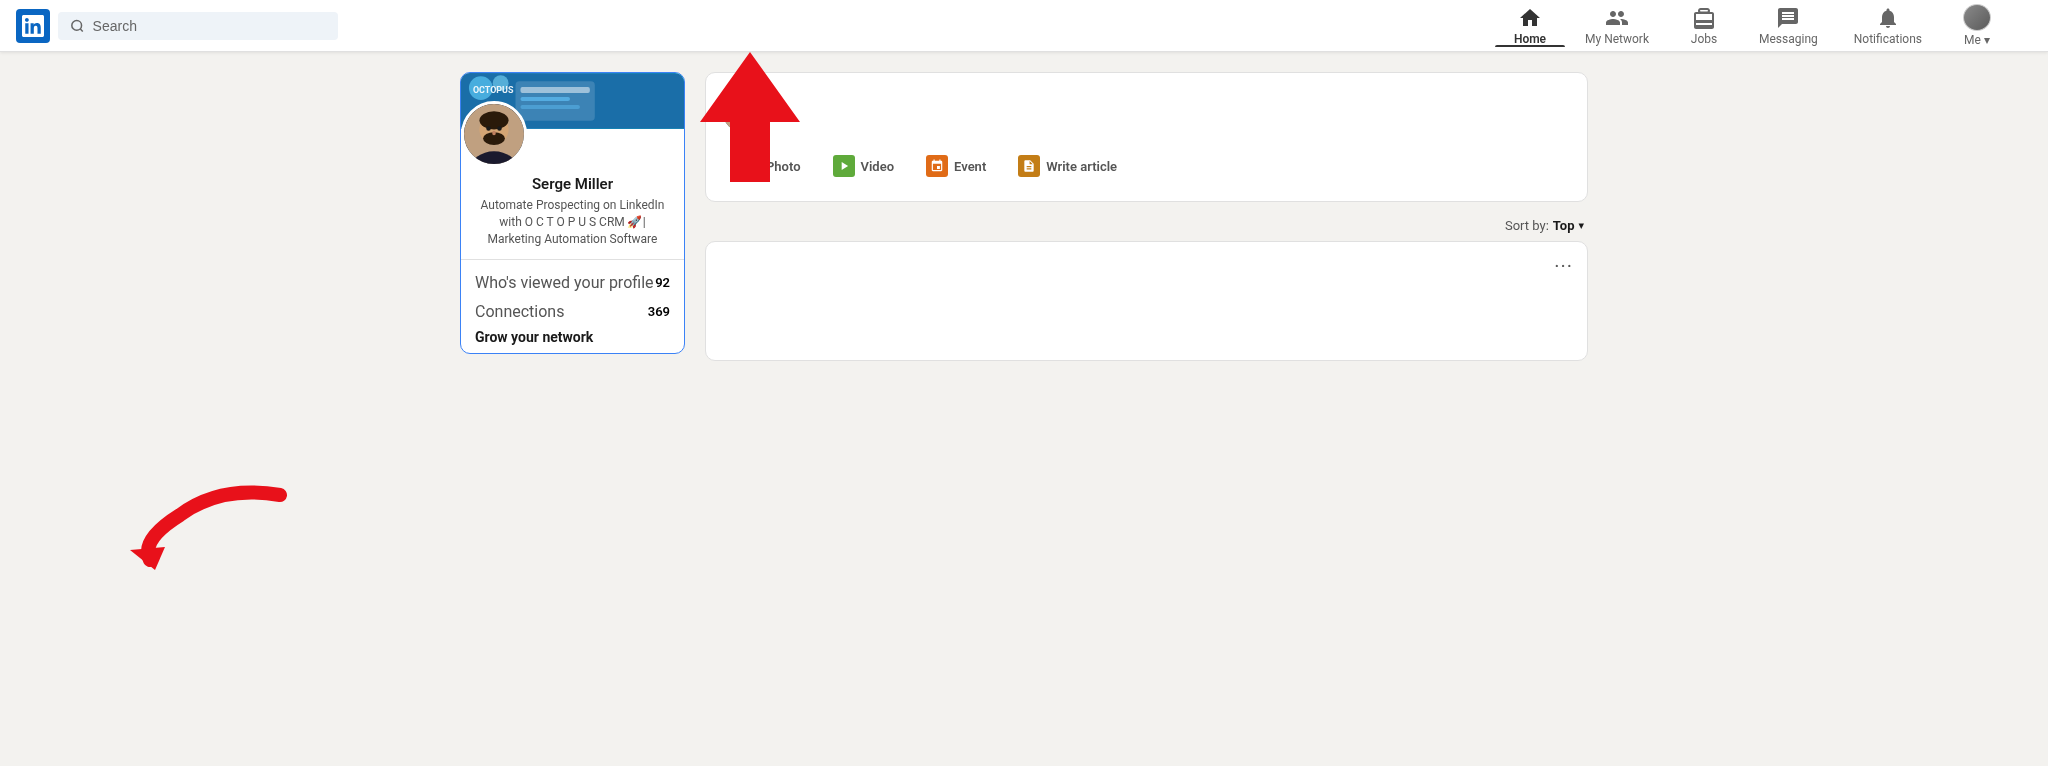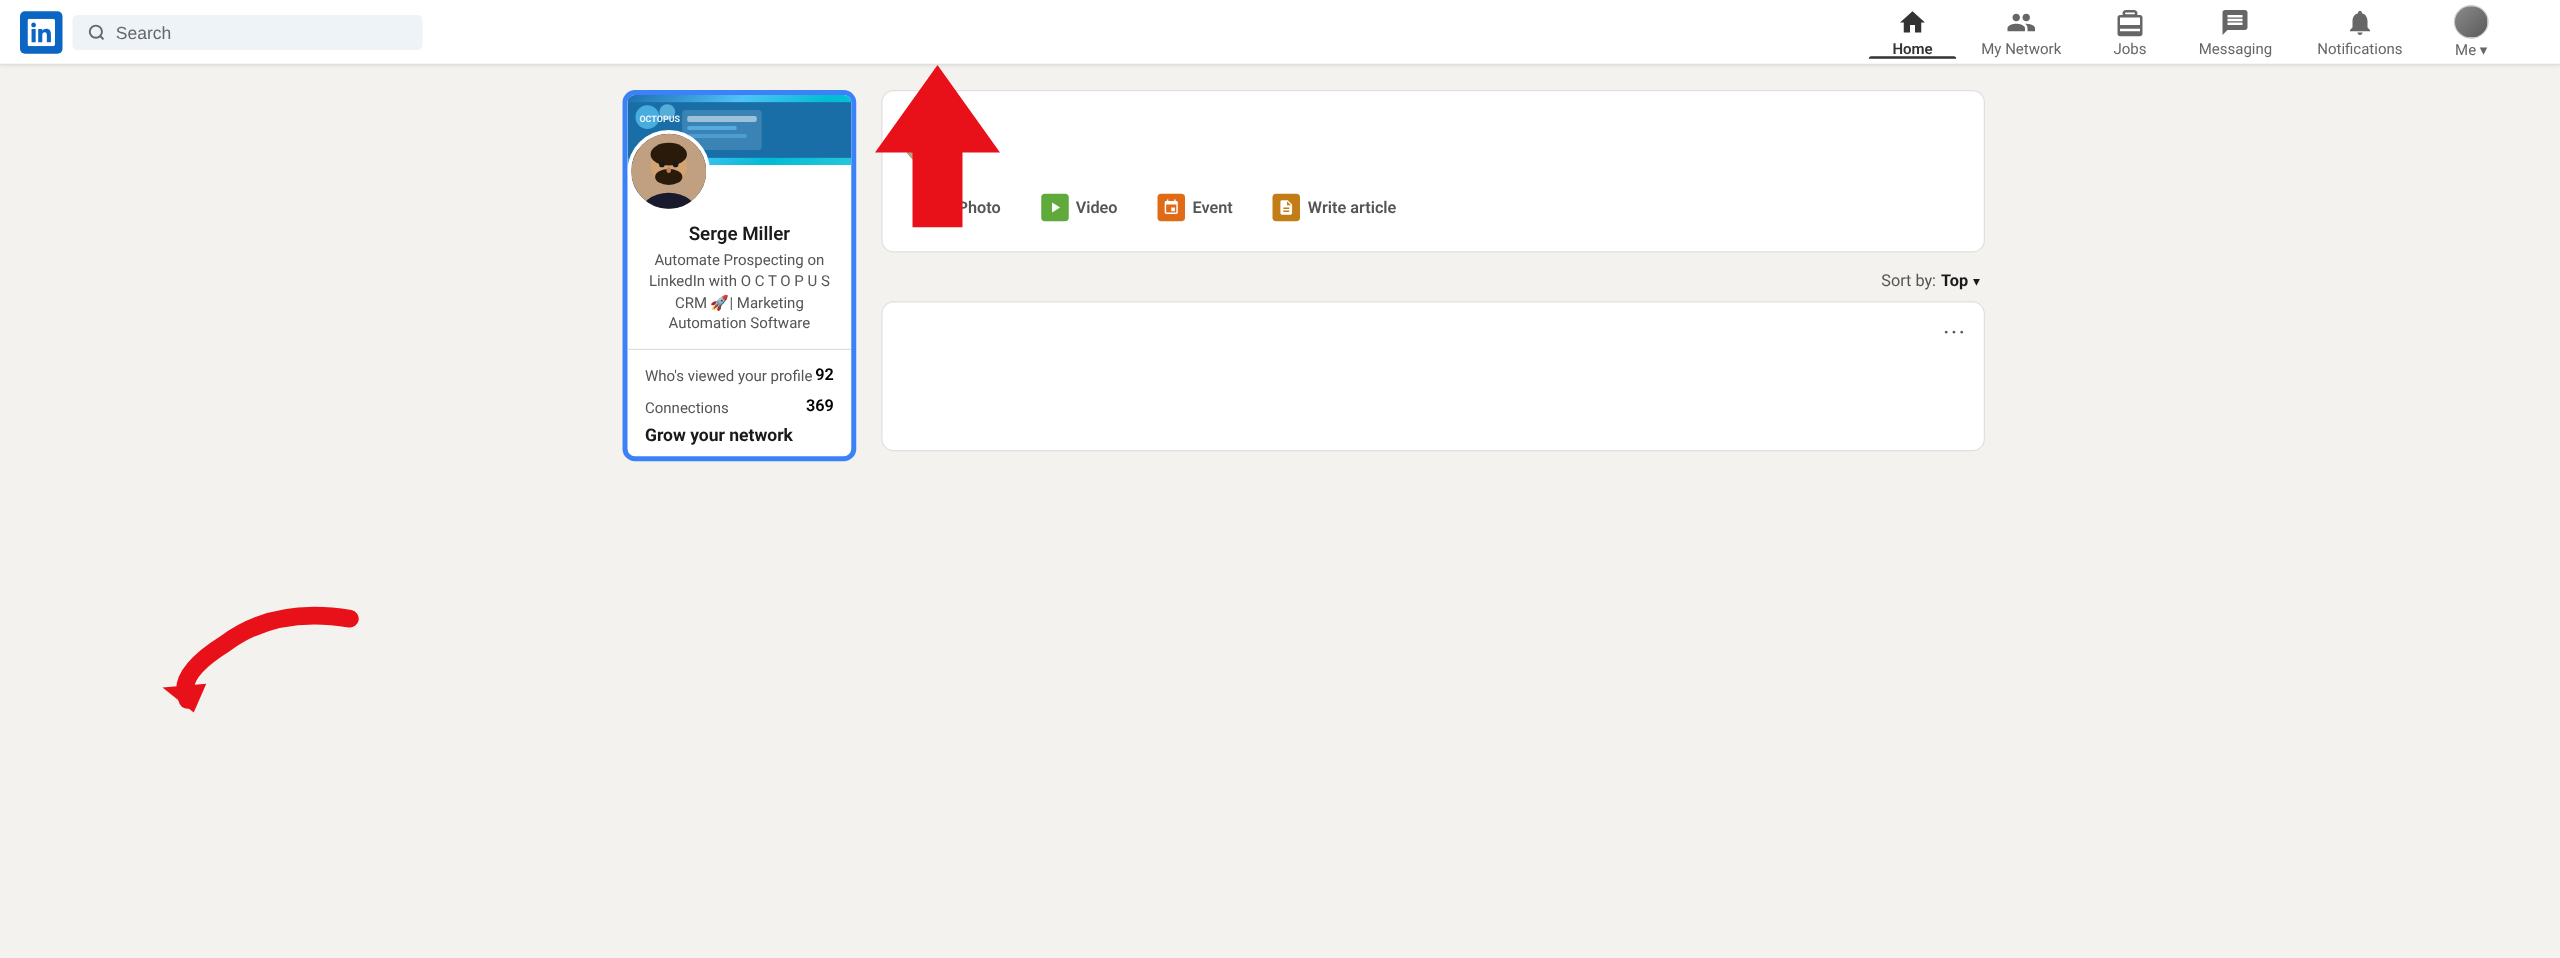--- a/index.html
+++ b/index.html
@@ -128,23 +128,22 @@
     }
 
     
     .sidebar {
       width: 225px;
       flex-shrink: 0;
     }
     .profile-card {
       background: #fff;
       border-radius: 10px;
-      border: 4px solid #3b82f6;
+      border: 1px solid #3b82f6;
       overflow: hidden;
-      margin-left: 38px;
     }
     .profile-banner {
       width: 100%;
       height: 56px;
       background: linear-gradient(135deg, #1e6fb0 0%, #4fc3f7 40%, #00bcd4 70%, #26c6da 100%);
       position: relative;
       overflow: hidden;
     }
     .profile-avatar-wrap {
       display: flex;
@@ -183,21 +182,21 @@
       border-top: 1px solid #e0e0e0;
       padding: 8px 14px;
     }
     .stat-row {
       display: flex;
       justify-content: space-between;
       align-items: center;
       padding: 5px 0;
     }
     .stat-label {
-      font-size: 12px;
+      font-size: 16px;
       color: #555;
     }
     .stat-value {
       font-size: 13px;
       font-weight: 600;
       color: #000000;
     }
     .stat-sub {
       font-size: 14px;
       font-weight: 700;

